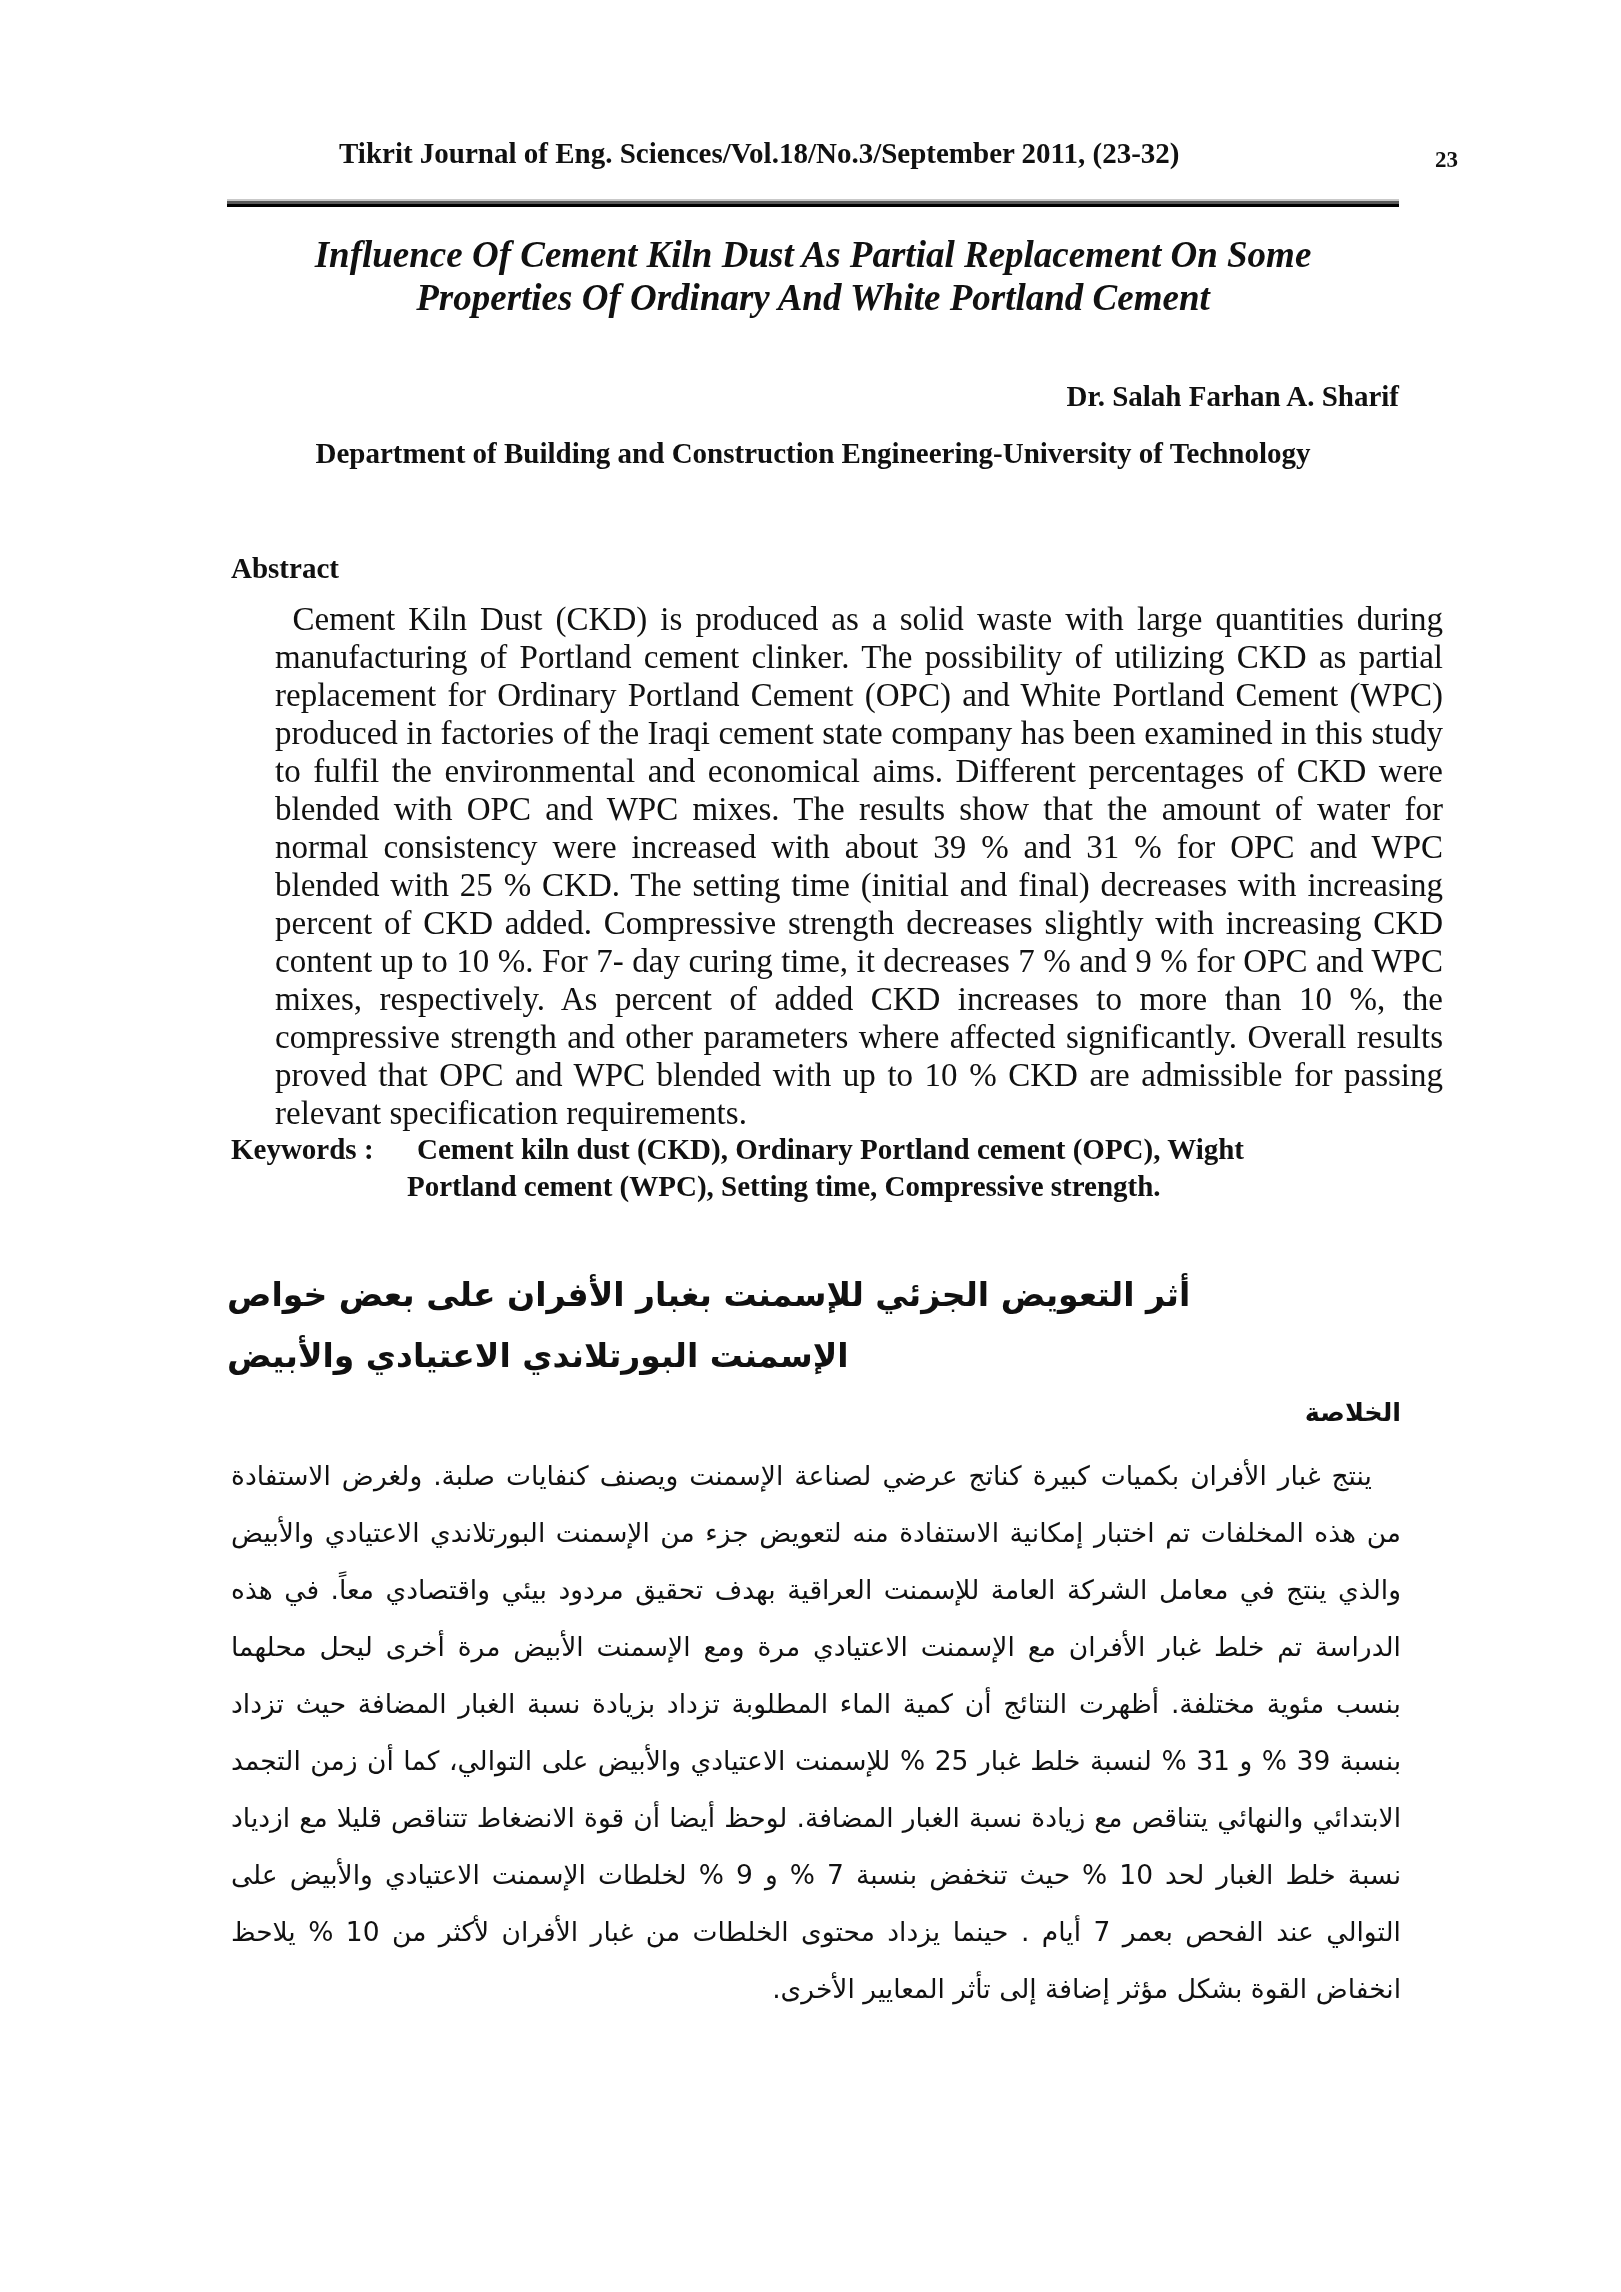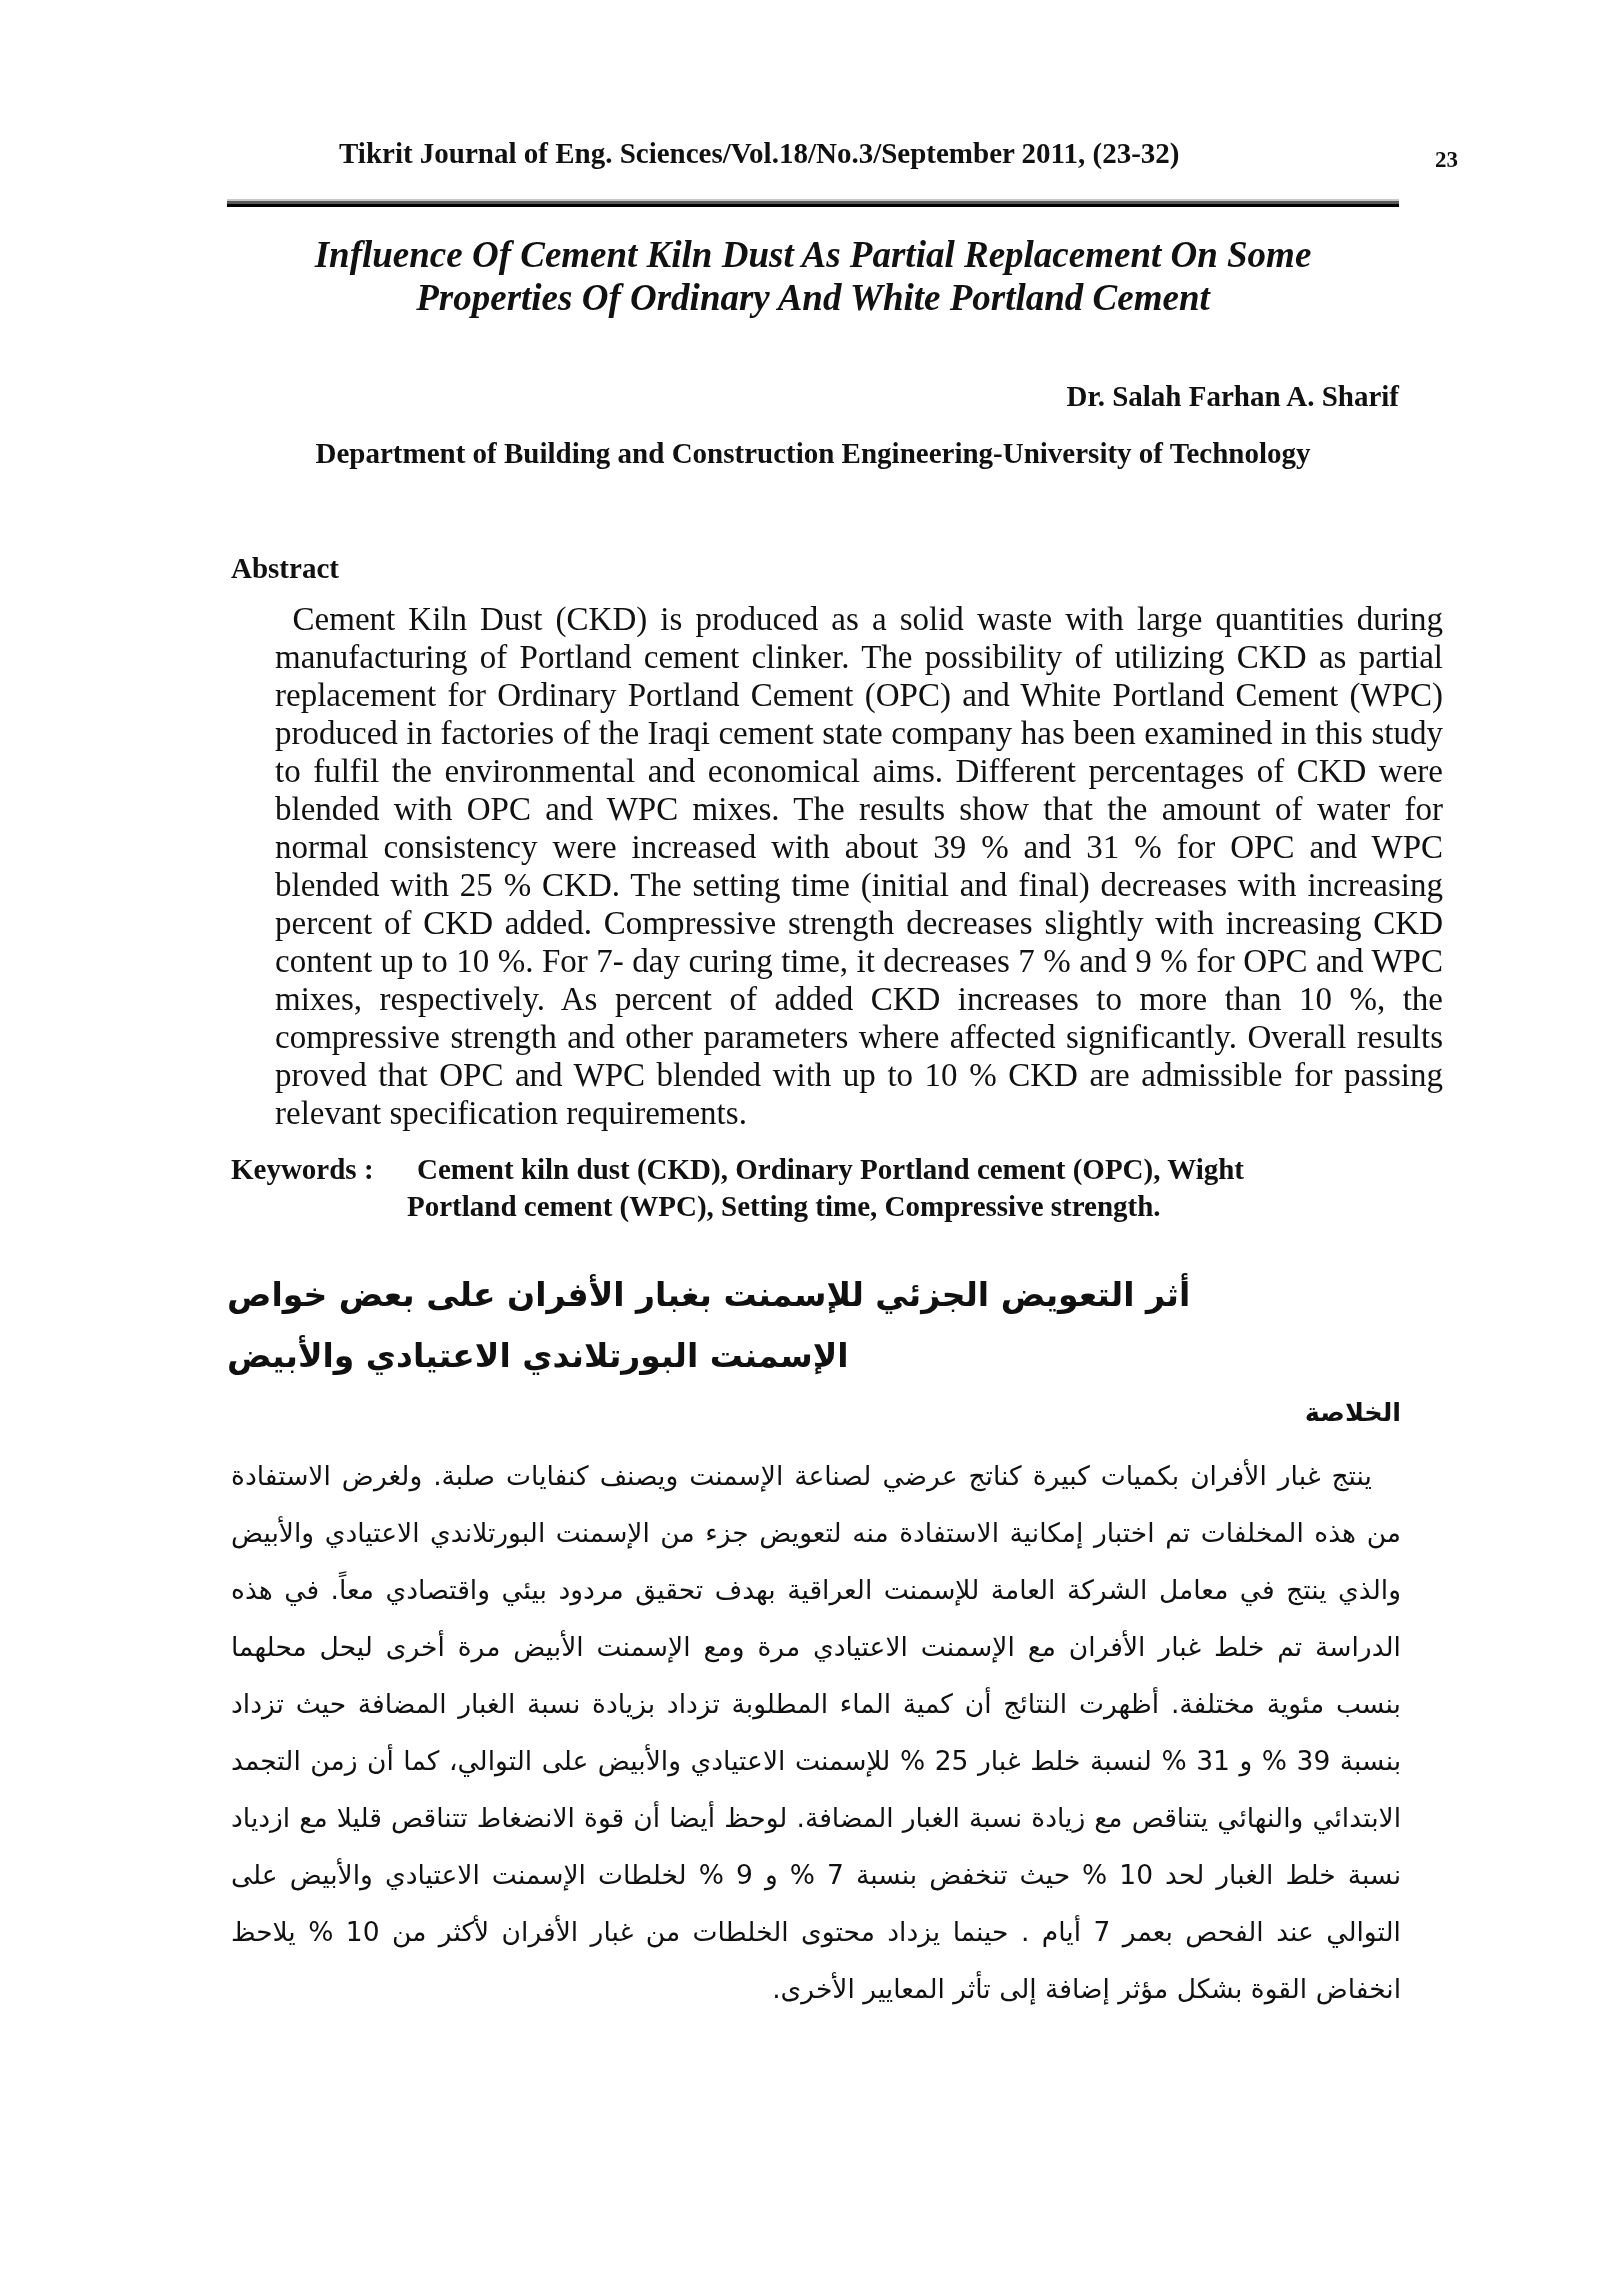--- a/index.html
+++ b/index.html
@@ -19,21 +19,21 @@
   .author { left: 227px; top: 380px; width: 1172px; text-align: right;
             font-size: 29px; font-weight: bold; }
   .affiliation { left: 227px; top: 437px; width: 1172px; text-align: center;
                  font-size: 29px; font-weight: bold; }
 
   .abstract-heading { left: 231px; top: 552px; font-size: 29px; font-weight: bold; }
   .abstract-body { left: 231px; top: 600px; width: 1168px; font-size: 33px;
                    line-height: 38px; text-align: justify; text-indent: 17.6px; margin-left: 44px; }
   .keywords { left: 231px; top: 1131px; width: 1168px; font-size: 29px; font-weight: bold;
               line-height: 37px; }
-  .kw-label { display: inline-block; width: 186px; margin-top: 20px; }
+  .kw-label { display: inline-block; width: 186px; }
   .kw-line2 { padding-left: 176px; }
 
   .ar { font-family: "DejaVu Sans", "Liberation Sans", sans-serif; direction: rtl; }
   .ar-title { left: 227px; top: 1264px; width: 1172px; text-align: left;
               font-size: 33px; font-weight: bold; line-height: 61px; }
   .ar-heading { right: 220px; top: 1397px; font-size: 25.5px; font-weight: bold; }
   .ar-body { left: 231px; top: 1447px; width: 1170px; font-size: 26.5px;
              line-height: 57px; text-align: justify; text-indent: 29px; }
 </style>
 </head>

